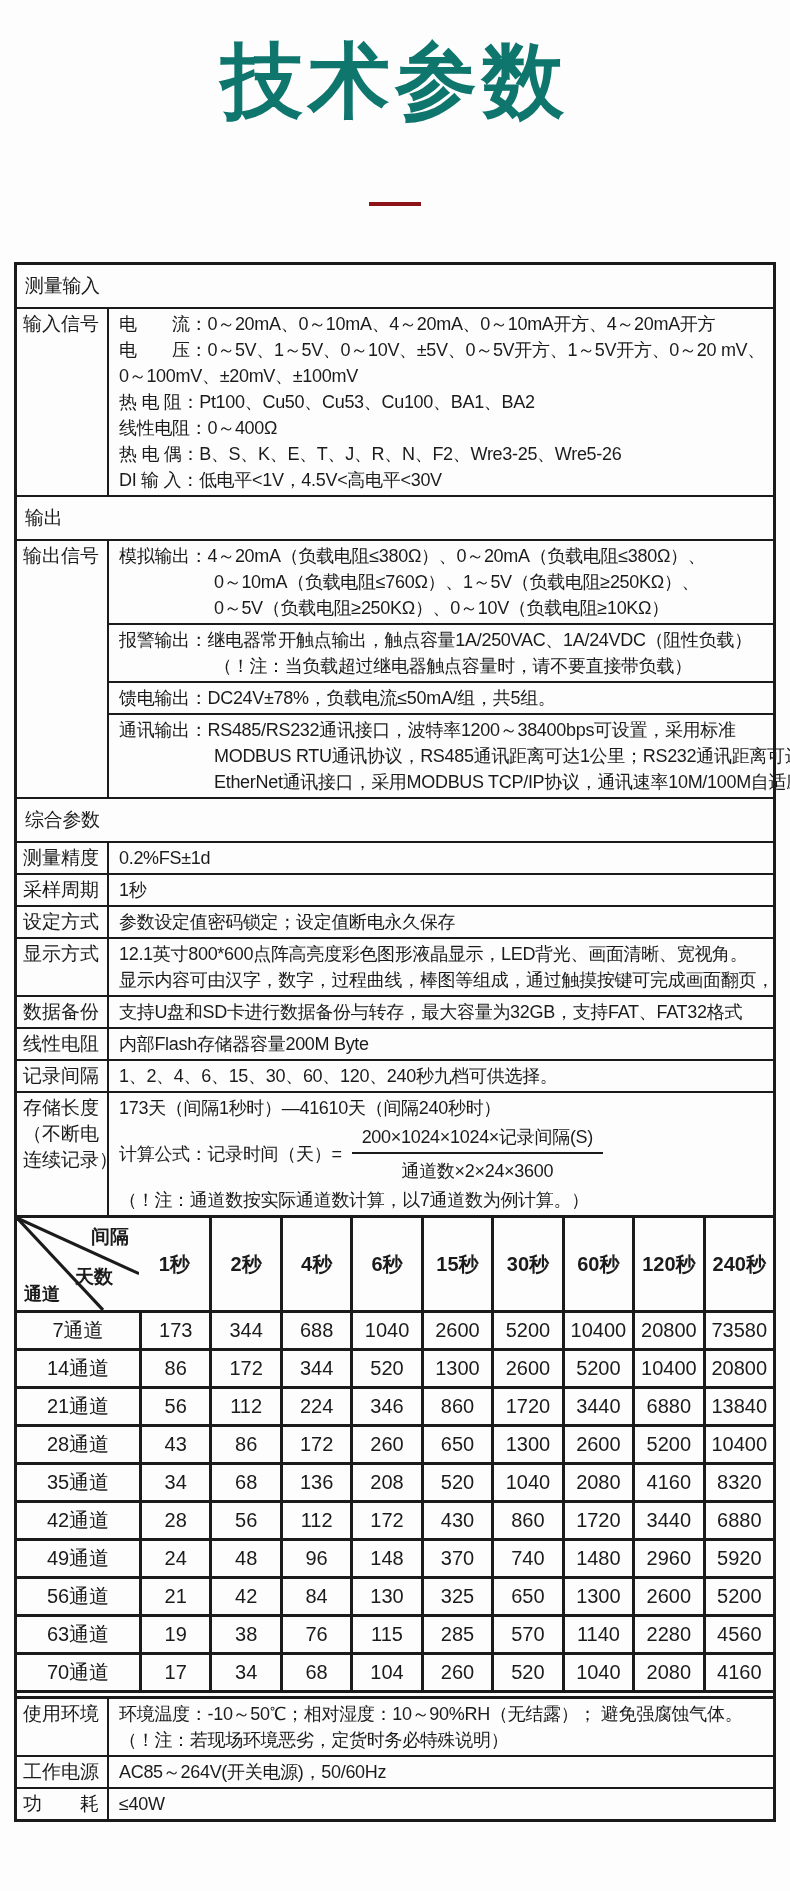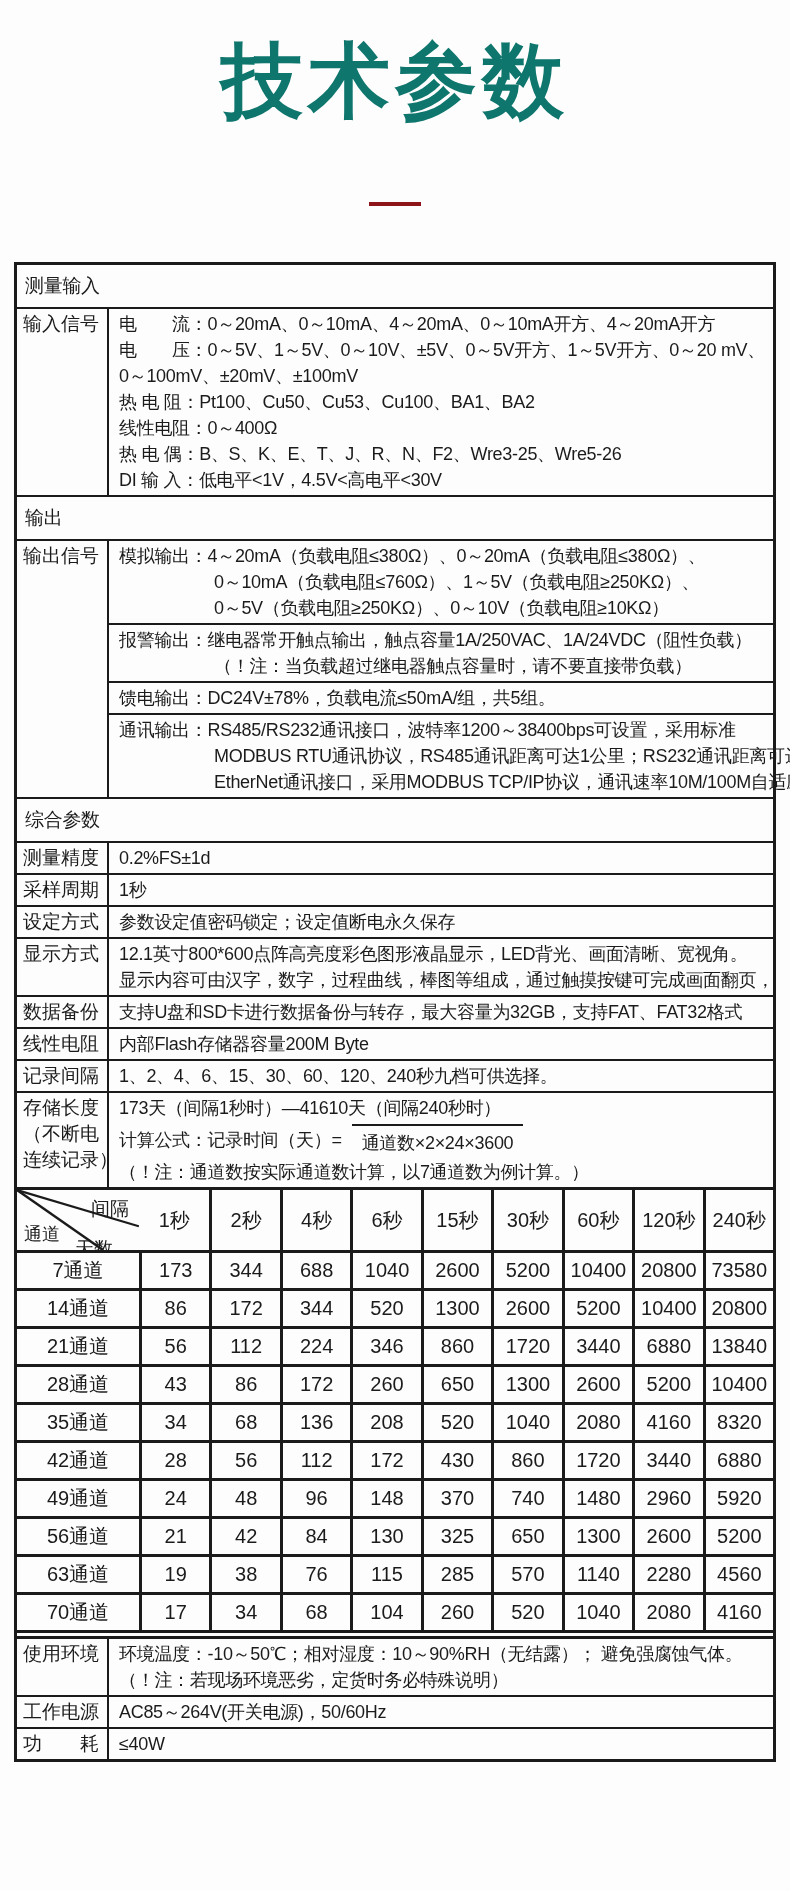--- a/index.html
+++ b/index.html
@@ -46,21 +46,21 @@
   .frac { display:inline-block; text-align:center; margin-left:10px; }
   .frac .num { display:block; padding:0 10px 2px; line-height:26px; }
   .frac .den { display:block; border-top:2px solid #1b1b1b; padding:4px 10px 0; line-height:26px; }
 
   
   .chan { border-top:3px solid #1b1b1b; letter-spacing:0; }
   .chanrow {
     display:grid; grid-template-columns:122px repeat(9,1fr);
     border-bottom:3px solid #1b1b1b; height:38px;
   }
-  .chanrow.chanhead { height:63px; }
+  .chanrow.chanhead { height:95px;font-weight:bold; }
   .chancell {
     border-left:3px solid #1b1b1b;
     display:flex; align-items:center; justify-content:center;
     font-size:20px; overflow:hidden;
   }
   .chancell:first-child { border-left:none; }
   .contents { display:contents; }
   .corner { position:relative; display:block; }
   .corner svg { position:absolute; left:0; top:0; width:100%; height:100%; }
   .corner .c-tr { position:absolute; top:6px; right:10px; font-size:19px; }
@@ -165,20 +165,21 @@
       <div class="lbl">
           <div class="ln">存储长度</div>
           <div class="ln">（不断电</div>
           <div class="ln">连续记录）</div>
         </div>
       <div class="val pad">
         <div class="ln">173天（间隔1秒时）—41610天（间隔240秒时）</div>
         <div class="formula">
           <span class="ln">计算公式：记录时间（天）=</span>
           <span class="frac">
+            <span class="num">200×1024×1024×记录间隔(S)</span>
             <span class="den">通道数×2×24×3600</span>
           </span>
         </div>
         <div class="ln">（！注：通道数按实际通道数计算，以7通道数为例计算。）</div>
       </div>
     </div>
 
     <div class="chan">
       <div class="chanrow chanhead">
         <div class="chancell corner">

